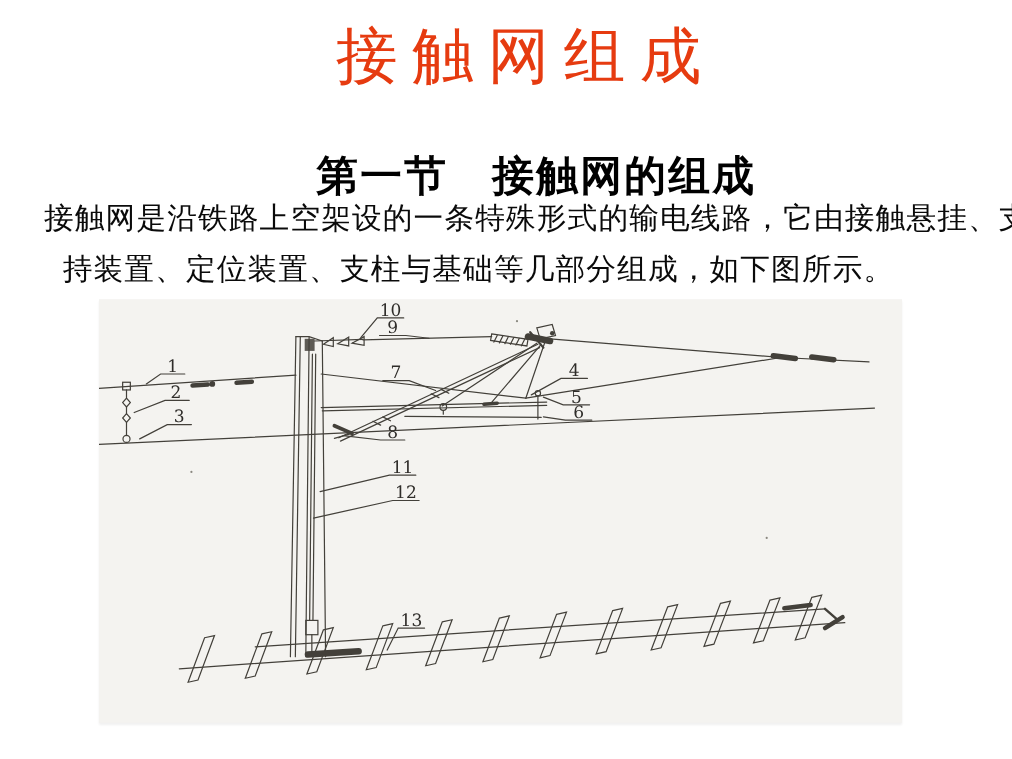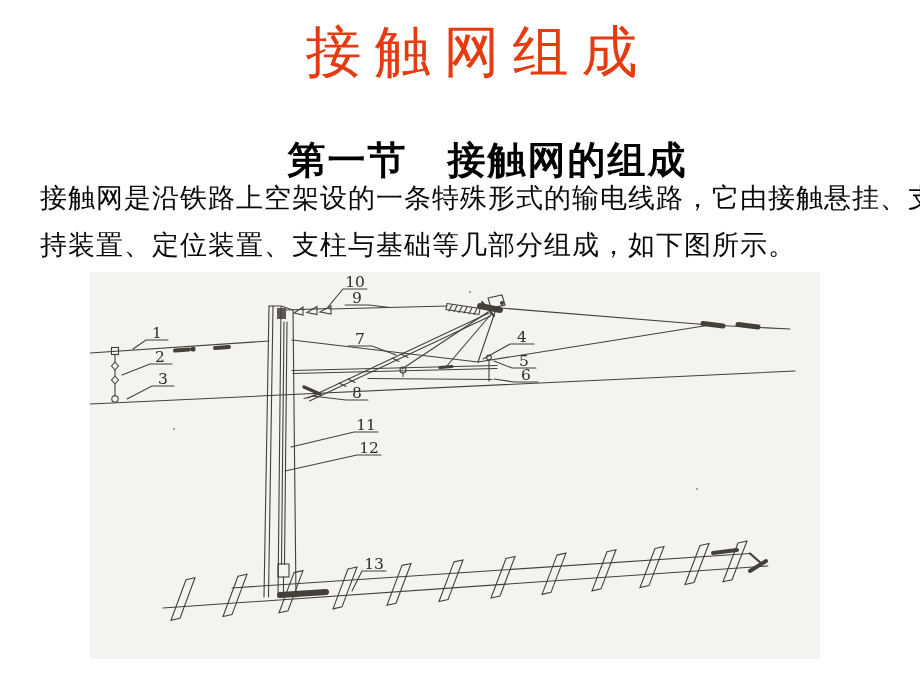--- a/index.html
+++ b/index.html
@@ -19,21 +19,21 @@
     text-align:center;font-weight:700;font-size:38px;line-height:1.2;
     color:#000000;letter-spacing:2px;
     font-family:"DejaVu Sans","Liberation Sans",sans-serif;
   }
   .bodyline{
     position:absolute;left:40px;margin:0;font-size:27px;line-height:1.0;
     color:#0a0a0a;letter-spacing:1px;white-space:nowrap;
     font-family:"Liberation Serif","DejaVu Serif",serif;
   }
   #line1{top:185px;}
-  #line2{top:232px;}
+  #line2{top:232px;margin-left:17px;}
   .diagram{
     position:absolute;left:90px;top:272px;width:730px;height:385px;
     background:#f4f3f0;box-shadow:0 2px 2px rgba(0,0,0,0.06);
   }
   .diagram svg{display:block;width:730px;height:385px;}
   .ink{stroke:#43403a;fill:none;stroke-width:1.1;stroke-linecap:round;}
   .label-text{font-family:"DejaVu Serif","Liberation Serif",serif;font-size:15.5px;fill:#2f2d2a;stroke:none;}
 </style>
 </head>
 <body>

